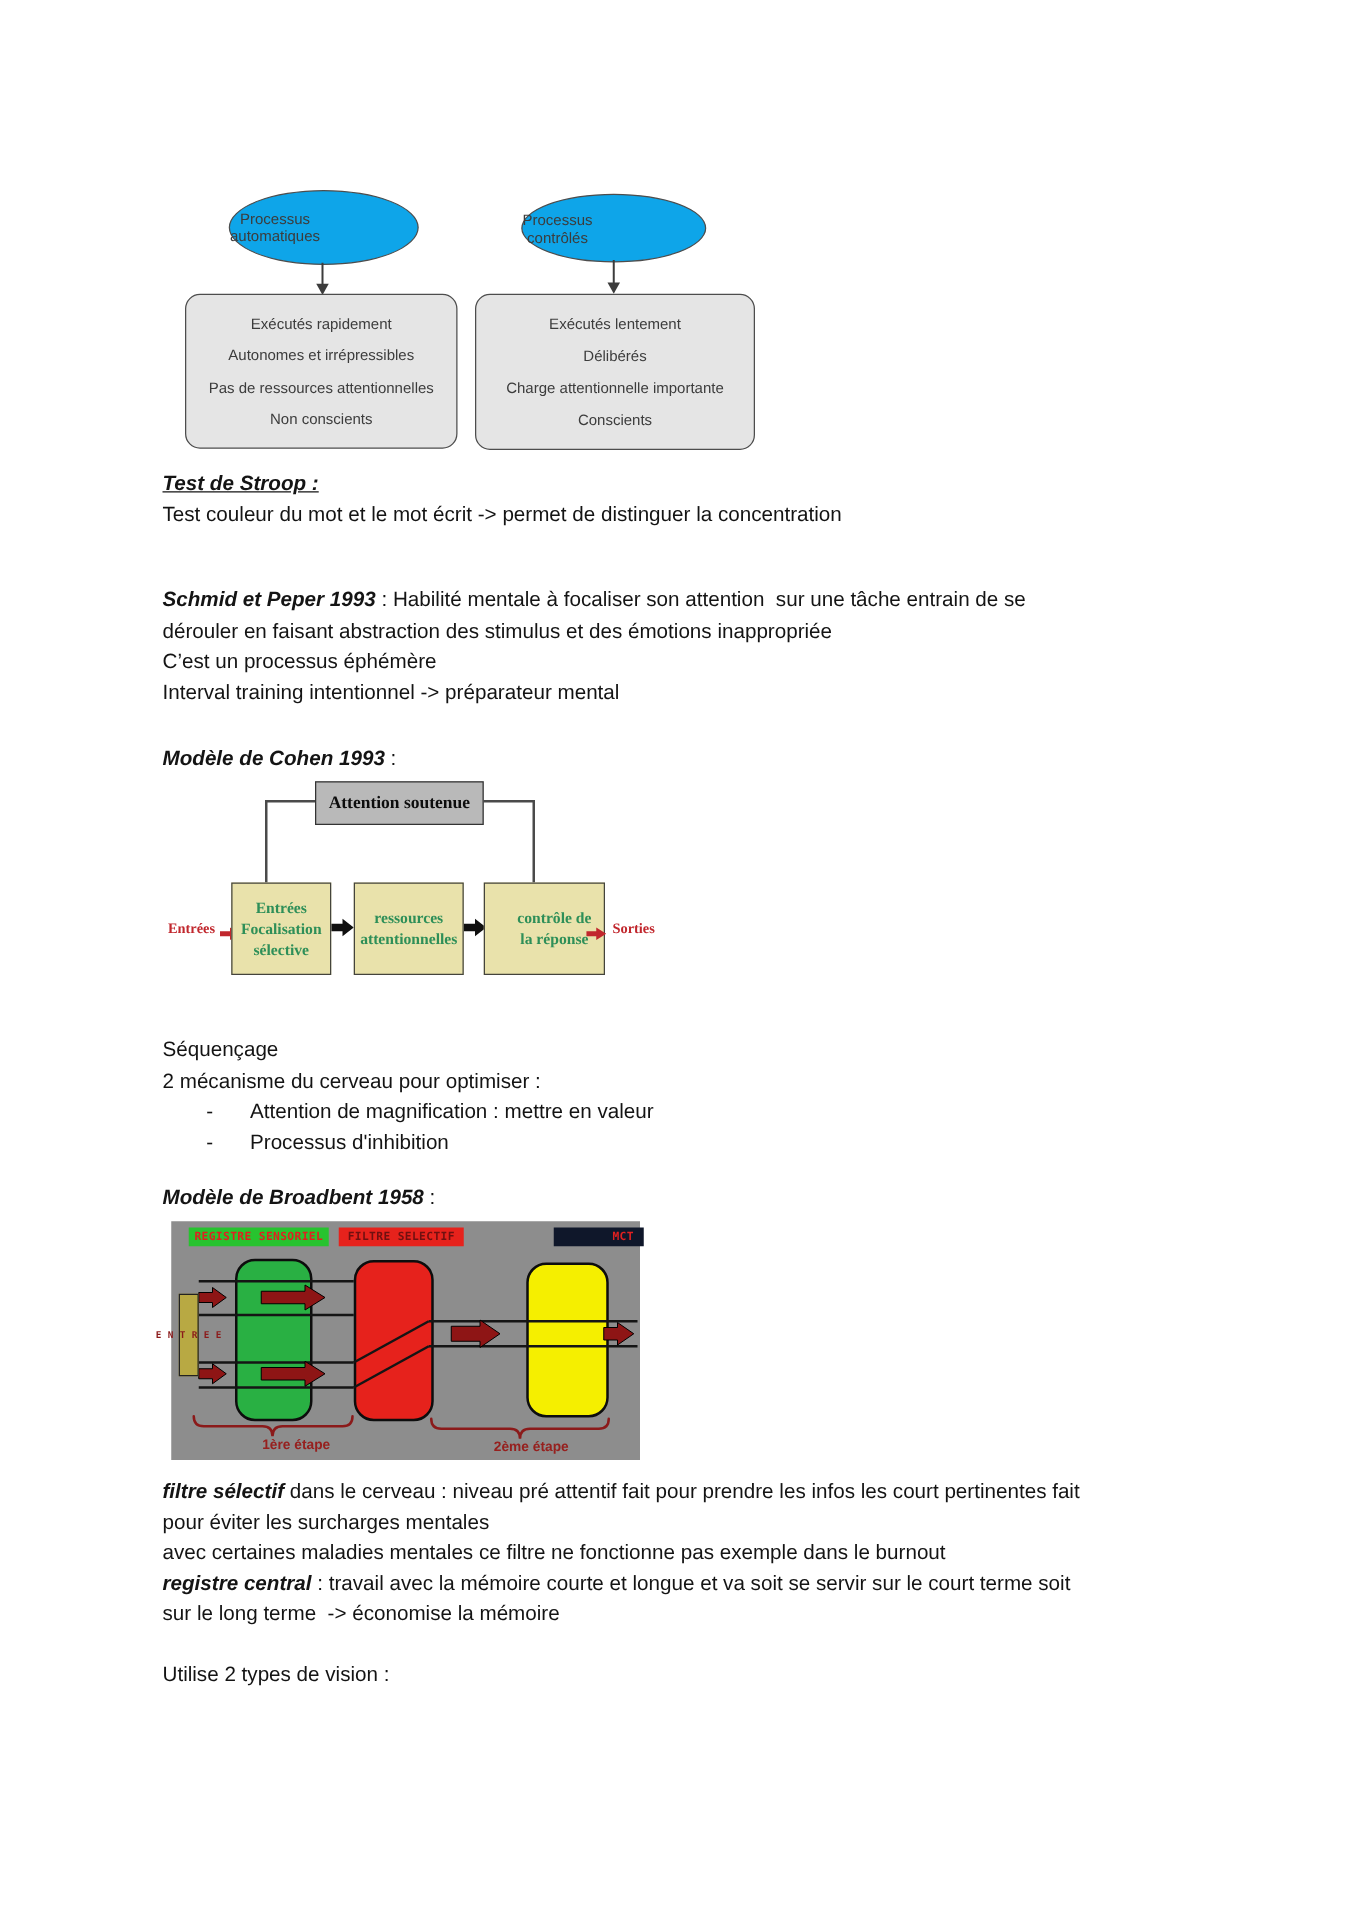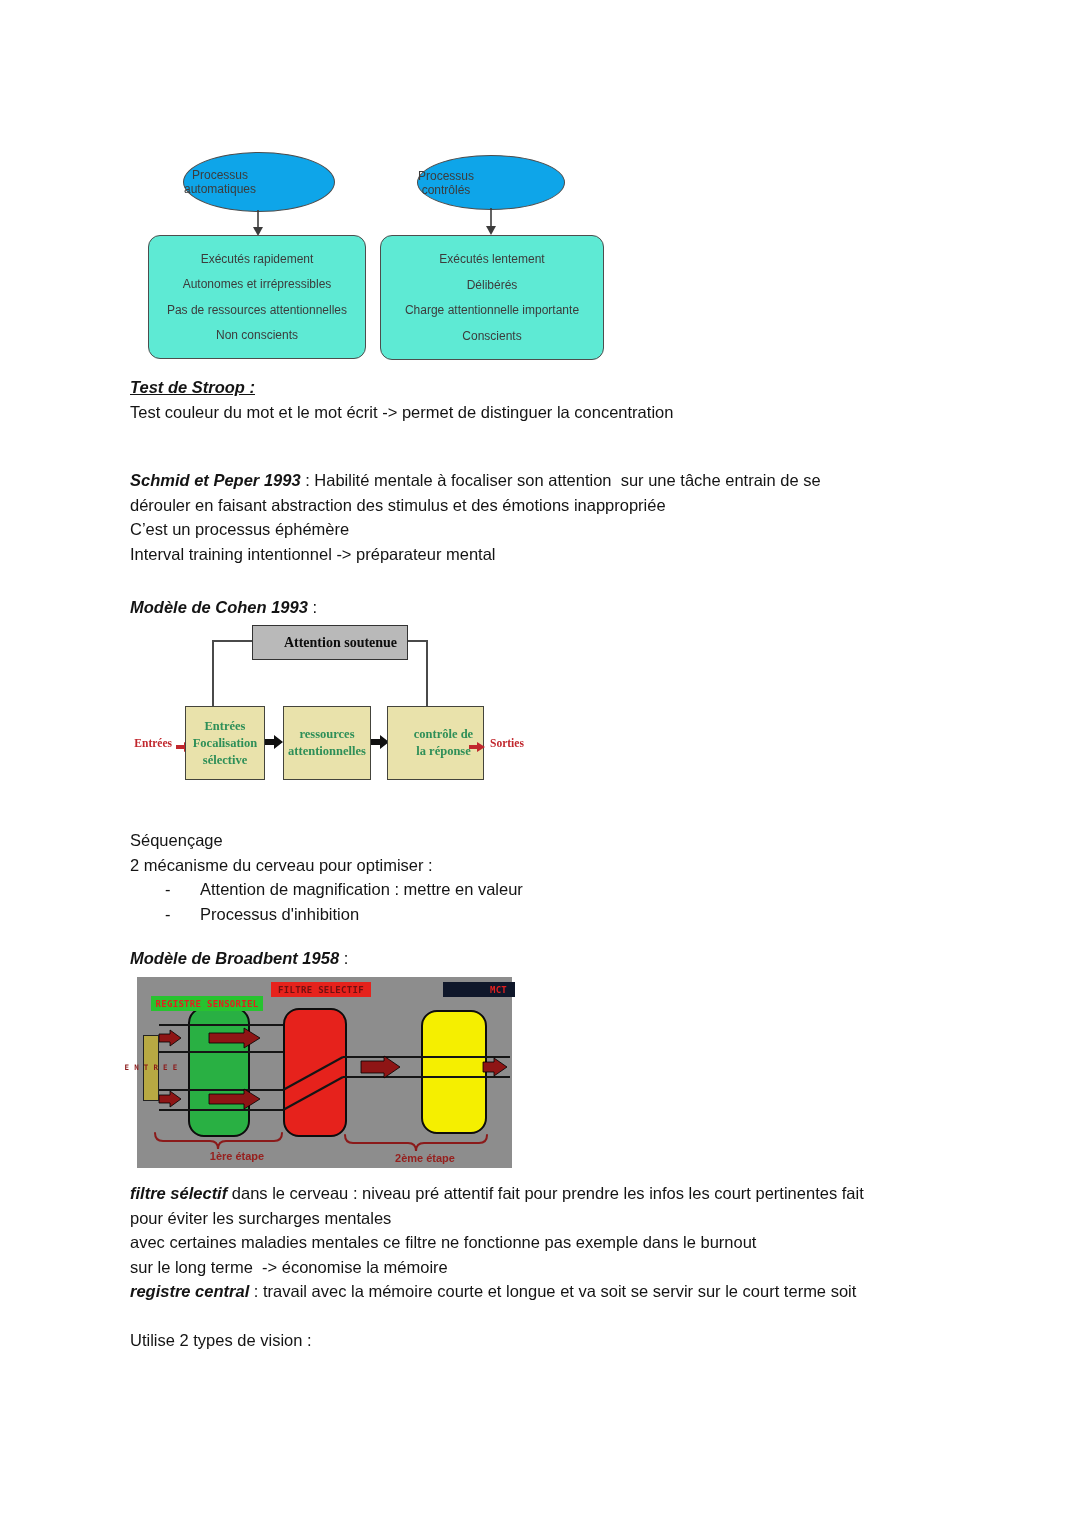--- a/index.html
+++ b/index.html
@@ -15,32 +15,32 @@
   .dash{display:inline-block;width:35px;}
   .preline{white-space:pre-line;}
 
   
   .fig1{position:absolute;left:140px;top:150px;width:470px;height:205px;}
   .ellipse{position:absolute;background:#0ea5e9;border:1.5px solid #4d4d4d;border-radius:50%;
            display:flex;align-items:center;justify-content:flex-start;text-align:center;
            font-size:12px;line-height:14px;color:#3c3c3c;}
   .e-left{left:43px;top:2px;width:150px;height:58px;}
   .e-right{left:277px;top:5px;width:146px;height:53px;}
-  .rbox{position:absolute;background:#5eead4;border:1.3px solid #4d4d4d;border-radius:12px;
+  .rbox{position:absolute;background:#e5e5e5;border:1.3px solid #4d4d4d;border-radius:12px;
         display:flex;flex-direction:column;justify-content:space-evenly;text-align:center;
         font-size:12px;color:#3c3c3c;padding:4px 0;}
   .b-left{left:8px;top:85px;width:216px;height:114px;}
   .b-right{left:240px;top:85px;width:222px;height:115px;}
   .fig-arrow{position:absolute;}
 
   
   .cohen{position:absolute;left:130px;top:620px;width:420px;height:165px;}
   .c-top{position:absolute;left:122px;top:5px;width:133px;height:33px;background:#b9b9b9;
          border:1.4px solid #333;display:flex;align-items:center;justify-content:center;
-         font-family:"Liberation Serif",serif;font-weight:bold;font-size:14px;color:#0d0d0d;padding-left:21px;}
+         font-family:"Liberation Serif",serif;font-weight:bold;font-size:14px;color:#0d0d0d;}
   .c-line{position:absolute;background:#4a4a4a;}
   .c-box{position:absolute;top:86px;height:72px;background:#e9e2ab;border:1.3px solid #44443c;
          display:flex;align-items:center;justify-content:center;text-align:center;
          font-family:"Liberation Serif",serif;font-weight:bold;font-size:12.5px;
          line-height:17px;color:#2e8f58;}
   .c-b1{left:55px;width:78px;}
   .c-b2{left:153px;width:86px;}
   .c-b3{left:257px;width:79px;padding-left:16px;}
   .c-label{position:absolute;font-family:"Liberation Serif",serif;font-weight:bold;
            font-size:11.5px;color:#c1272d;}
@@ -49,21 +49,21 @@
   
   .bb{position:absolute;left:137px;top:977px;width:375px;height:191px;background:#8d8d8d;}
   .bb-box{position:absolute;border:2.5px solid #0d0d0d;border-radius:16px;z-index:1;}
   .bb-green{left:51px;top:30px;width:58px;height:126px;background:#29b043;}
   .bb-red{left:146px;top:31px;width:60px;height:125px;background:#e6221c;}
   .bb-yellow{left:284px;top:33px;width:62px;height:120px;background:#f5ef00;}
   .bb-svg{position:absolute;left:0;top:0;z-index:2;}
   .bb-chip{position:absolute;z-index:3;display:flex;align-items:center;justify-content:center;
            font-family:"DejaVu Sans Mono",monospace;font-weight:bold;font-size:9px;
            letter-spacing:0.3px;white-space:nowrap;}
-  .chip-registre{left:14px;top:19px;width:112px;height:15px;background:#27c32f;color:#e02020;}
+  .chip-registre{left:14px;top:5px;width:112px;height:15px;background:#27c32f;color:#e02020;}
   .chip-filtre{left:134px;top:5px;width:100px;height:15px;background:#e6221c;color:#701010;}
   .chip-mct{left:306px;top:5px;width:33px;height:15px;background:#0f172a;color:#e02020;padding-left:39px;}
   .chip-entree{left:6px;top:58px;width:14px;height:64px;background:#b8a943;color:#8b1a1a;
                border:1px solid #222;font-size:7.5px;line-height:9.6px;text-align:center;}
   .bb-etape{position:absolute;z-index:3;color:#96201e;font-weight:bold;font-size:11px;
             text-align:center;}
 </style>
 </head>
 <body>
 
@@ -210,21 +210,21 @@
 E</div>
 
     <div class="bb-etape" style="left:55px;top:173px;width:90px;">1ère étape</div>
     <div class="bb-etape" style="left:243px;top:175px;width:90px;">2ème étape</div>
   </div>
 
   <div class="txt" style="top:1181px;">
     <div class="line"><span class="lead">filtre sélectif</span><span> dans le cerveau : niveau pré attentif fait pour prendre les infos les court pertinentes fait</span></div>
     <div class="line">pour éviter les surcharges mentales</div>
     <div class="line">avec certaines maladies mentales ce filtre ne fonctionne pas exemple dans le burnout</div>
+    <div class="line"><span class="lead">registre central</span><span> : travail avec la mémoire courte et longue et va soit se servir sur le court terme soit</span></div>
     <div class="line">sur le long terme  -&gt; économise la mémoire</div>
-    <div class="line"><span class="lead">registre central</span><span> : travail avec la mémoire courte et longue et va soit se servir sur le court terme soit</span></div>
   </div>
 
   <div class="txt" style="top:1328px;">
     <div class="line">Utilise 2 types de vision :</div>
   </div>
 
 </div>
 
 </body></html>

